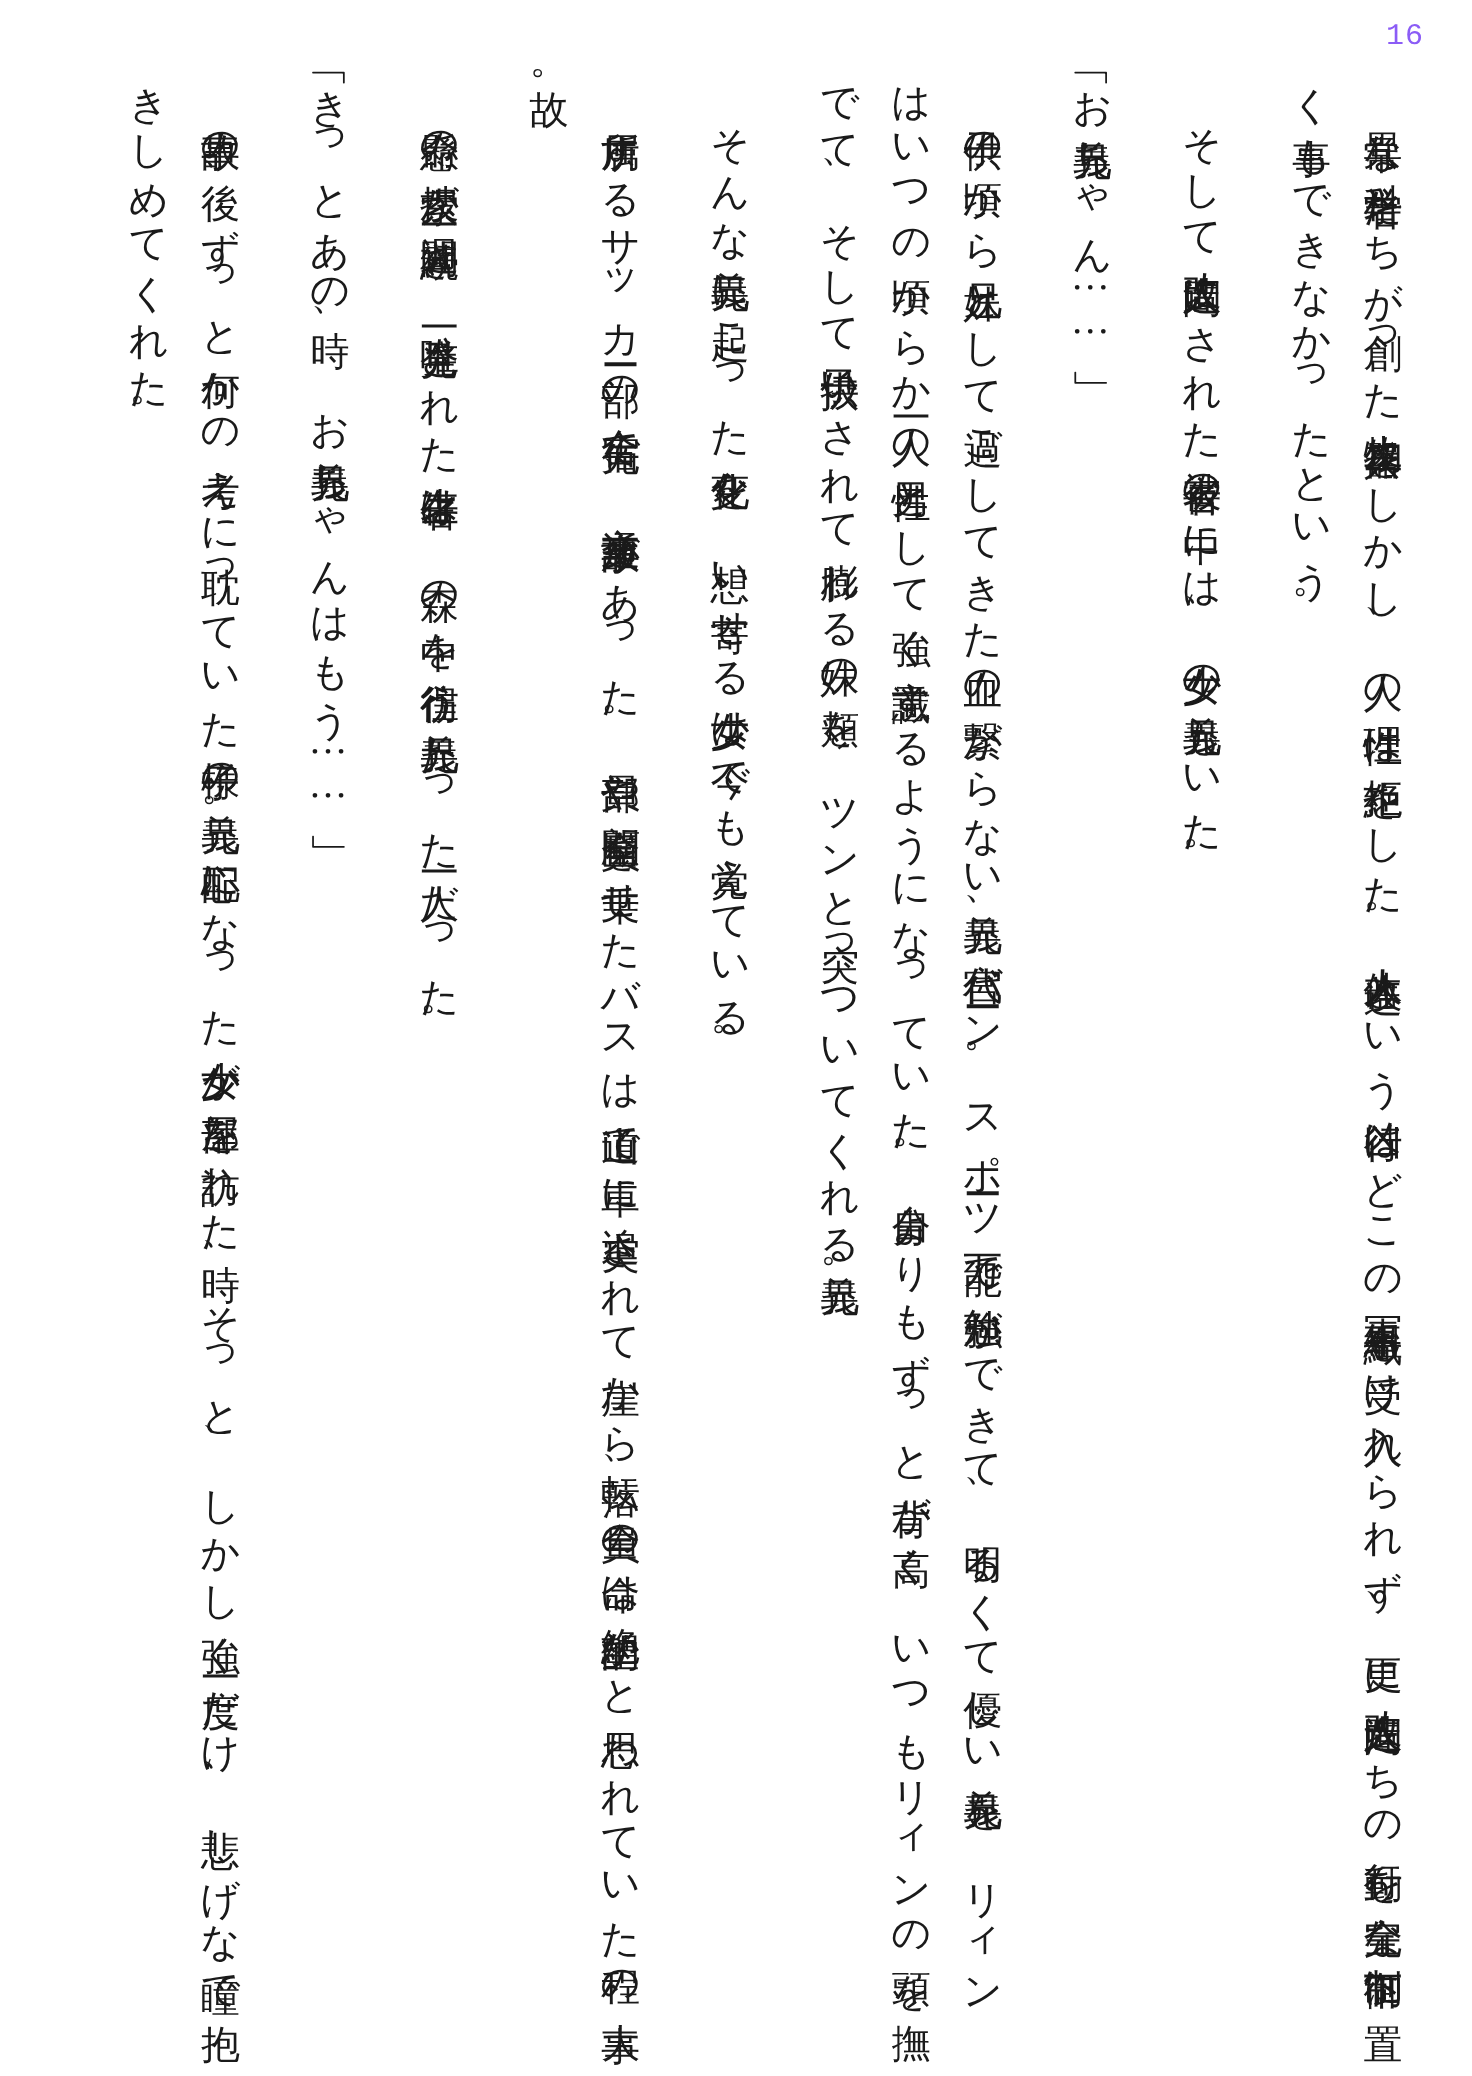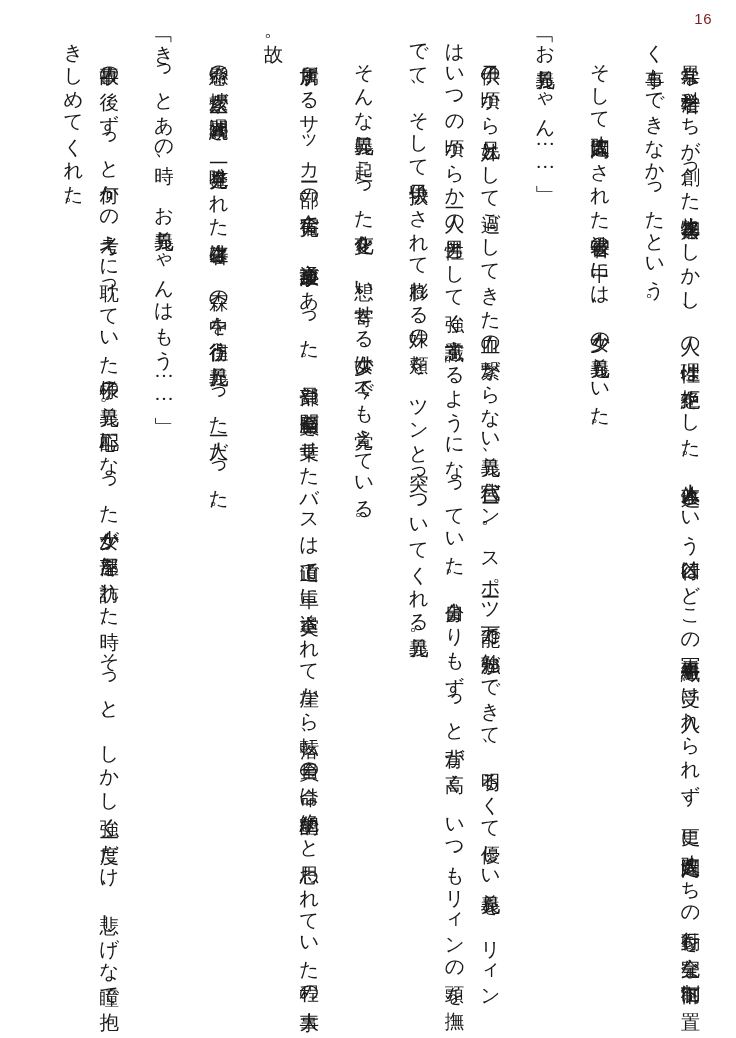--- a/index.html
+++ b/index.html
@@ -19,22 +19,22 @@
     width: 736px;
     height: 1038px;
     box-sizing: border-box;
     background: #ffffff;
   }
   .page-number {
     position: absolute;
     top: 10px;
     right: 24px;
     font-size: 15px;
-    font-family: Liberation Sans, sans-serif;
-    color: #7f1d1d;
+    font-family: Liberation Mono, monospace;
+    color: #8b5cf6;
     letter-spacing: 0.5px;
   }
   .text-body {
     position: absolute;
     top: 30px;
     left: 36px;
     right: 28px;
     bottom: 40px;
     writing-mode: vertical-rl;
     text-orientation: upright;

